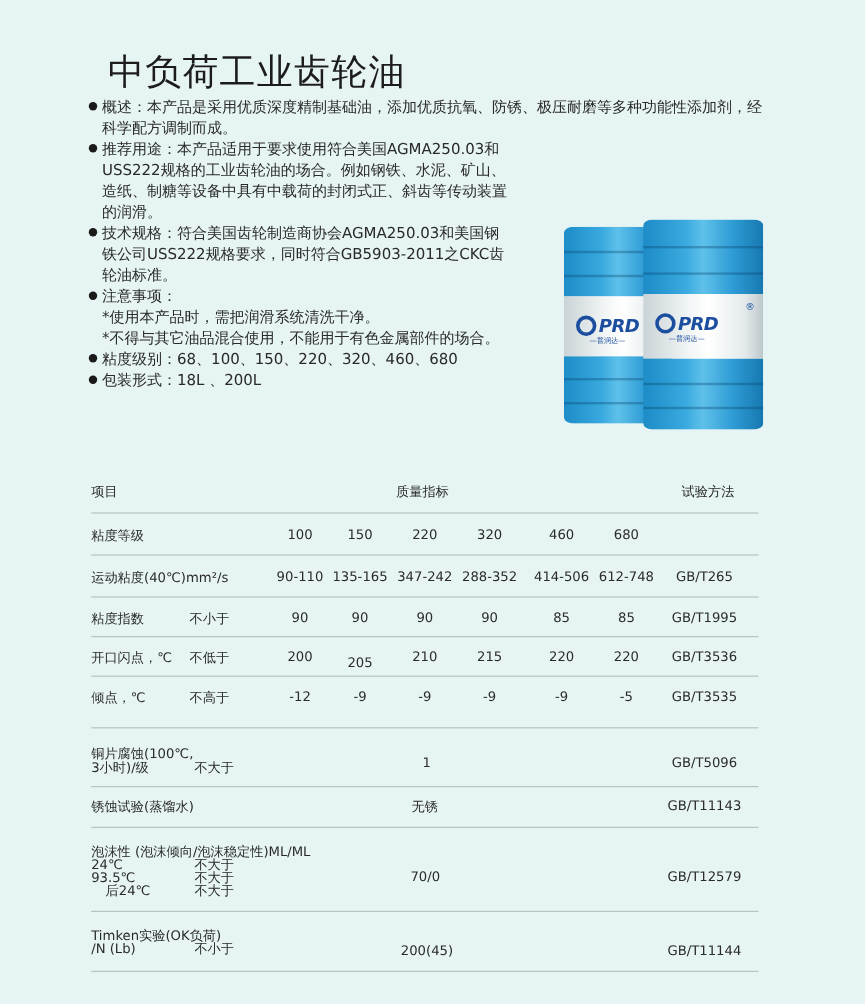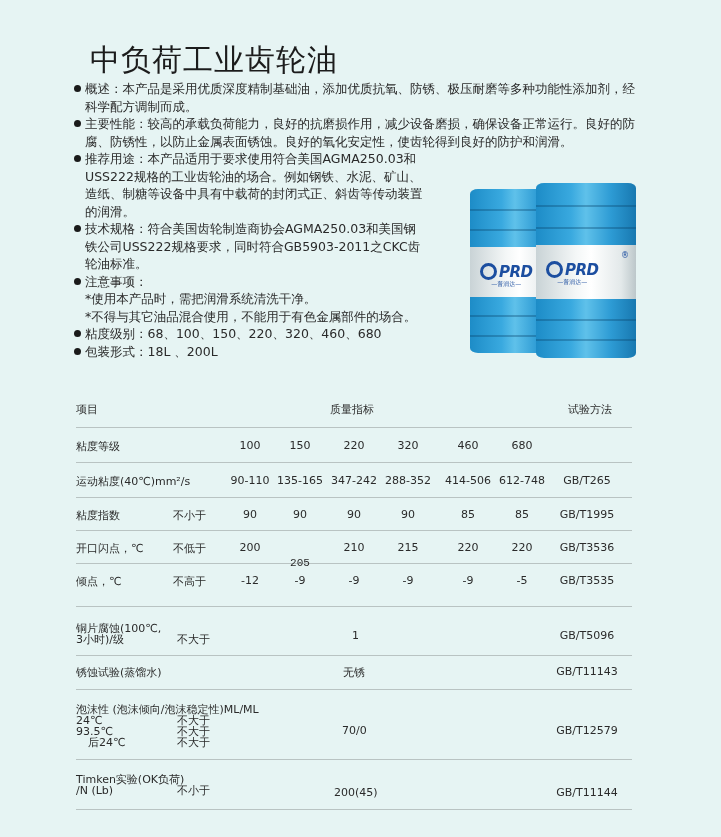--- a/index.html
+++ b/index.html
@@ -31,33 +31,32 @@
   .logo .circle { display: inline-block; width: 17px; height: 17px; border-radius: 50%; border: 3px solid #1c4ea0; box-sizing: border-box; vertical-align: middle; margin-right: 2px; }
   .logo .prd { font-size: 15px; font-style: italic; vertical-align: middle; letter-spacing: -0.5px; }
   .logo .sub { display: block; font-size: 6px; font-weight: normal; color: #1c4ea0; text-align: center; margin-top: -1px; }
 
   
   .table { position: absolute; left: 76px; top: 392px; width: 556px; font-size: 11px; color: #2a2a2a; }
   .thead-band { background: #ffffff; height: 24px; line-height: 24px; text-align: center; font-size: 12px; color: #222; }
   .row { position: relative; border-bottom: 1.5px solid #b9c3c2; }
   .row span { position: absolute; white-space: nowrap; }
   .c1 { left: 0; }
-  .c2 { left: 82px; margin-left: 15px; }
+  .c2 { left: 82px; }
   .v { text-align: center; width: 60px; margin-left: -30px; }
   .m { text-align: center; width: 80px; margin-left: -40px; left: 511px; }
   .multi { line-height: 11px; font-size: 11px; }
 </style>
 </head>
 <body>
 
 <h1 class="title">中负荷工业齿轮油</h1>
 
 <div class="desc">
   <div class="bullet"><span class="dot"></span><span>概述：本产品是采用优质深度精制基础油，添加优质抗氧、防锈、极压耐磨等多种功能性添加剂，经科学配方调制而成。</span></div>
-  <div class="bullet"><span class="dot"></span><span>主要性能：较高的承载负荷能力，良好的抗磨损作用，减少设备磨损，确保设备正常运行。良好的防腐、防锈性，以防止金属表面锈蚀。良好的氧化安定性，使齿轮得到良好的防护和润滑。</span></div>
   <div class="bullet narrow"><span class="dot"></span><span>推荐用途：本产品适用于要求使用符合美国AGMA250.03和USS222规格的工业齿轮油的场合。例如钢铁、水泥、矿山、造纸、制糖等设备中具有中载荷的封闭式正、斜齿等传动装置的润滑。</span></div>
   <div class="bullet narrow"><span class="dot"></span><span>技术规格：符合美国齿轮制造商协会AGMA250.03和美国钢铁公司USS222规格要求，同时符合GB5903-2011之CKC齿轮油标准。</span></div>
   <div class="bullet"><span class="dot"></span><span>注意事项：</span></div>
   <div class="note">*使用本产品时，需把润滑系统清洗干净。</div>
   <div class="note">*不得与其它油品混合使用，不能用于有色金属部件的场合。</div>
   <div class="bullet"><span class="dot"></span><span>粘度级别：68、100、150、220、320、460、680</span></div>
   <div class="bullet"><span class="dot"></span><span>包装形式：18L 、200L</span></div>
 </div>
 
 <div class="drums">
@@ -128,21 +127,21 @@
     <span class="v" style="left:332px; top:10px;">90</span>
     <span class="v" style="left:392px; top:10px;">85</span>
     <span class="v" style="left:446px; top:10px;">85</span>
     <span class="m" style="top:10px;">GB/T1995</span>
   </div>
 
   <div class="row" style="height:32px;">
     <span class="c1" style="top:10px;">开口闪点，℃</span>
     <span class="c2" style="top:10px;">不低于</span>
     <span class="v" style="left:174px; top:10px;">200</span>
-    <span class="v" style="left:224px; top:26px;font-family:Liberation Mono, monospace;">205</span>
+    <span class="v" style="left:224px; top:15px;">205</span>
     <span class="v" style="left:278px; top:10px;">210</span>
     <span class="v" style="left:332px; top:10px;">215</span>
     <span class="v" style="left:392px; top:10px;">220</span>
     <span class="v" style="left:446px; top:10px;">220</span>
     <span class="m" style="top:10px;">GB/T3536</span>
   </div>
 
   <div class="row" style="height:32px; border-bottom:none;">
     <span class="c1" style="top:10px;">倾点，℃</span>
     <span class="c2" style="top:10px;">不高于</span>

